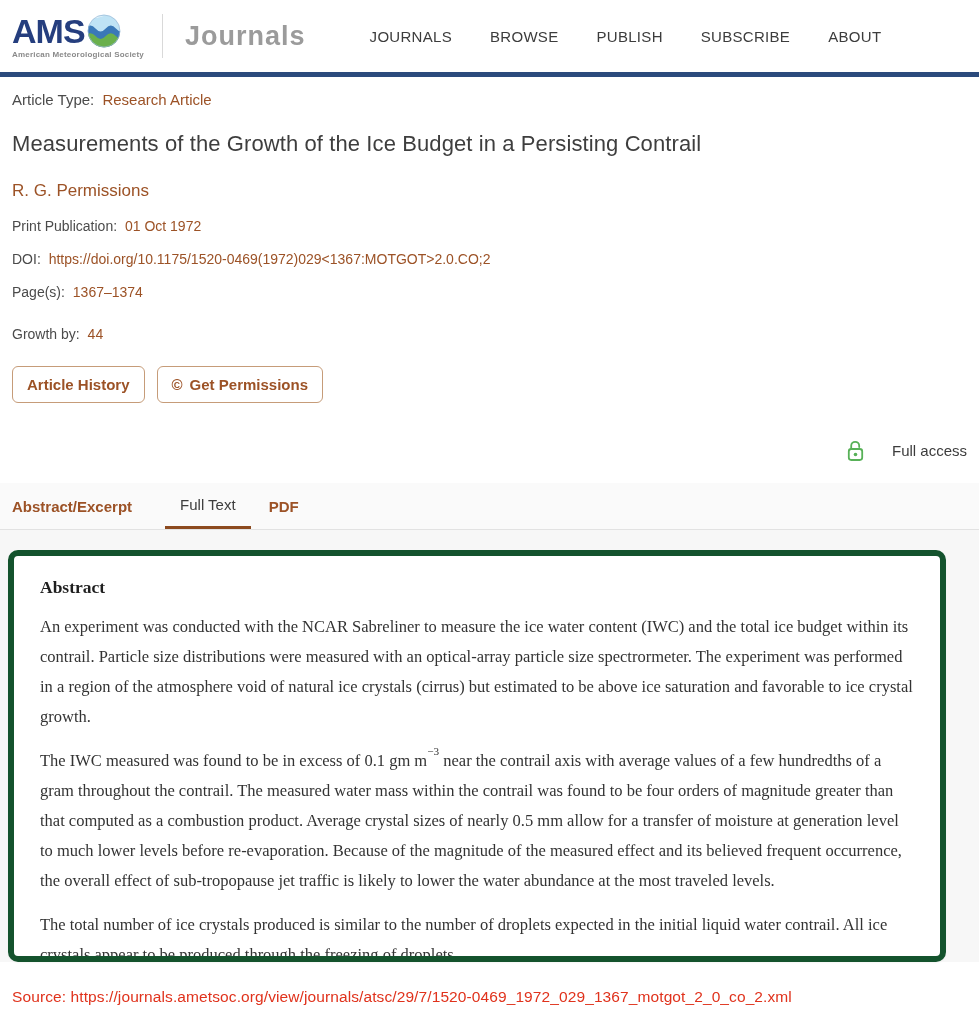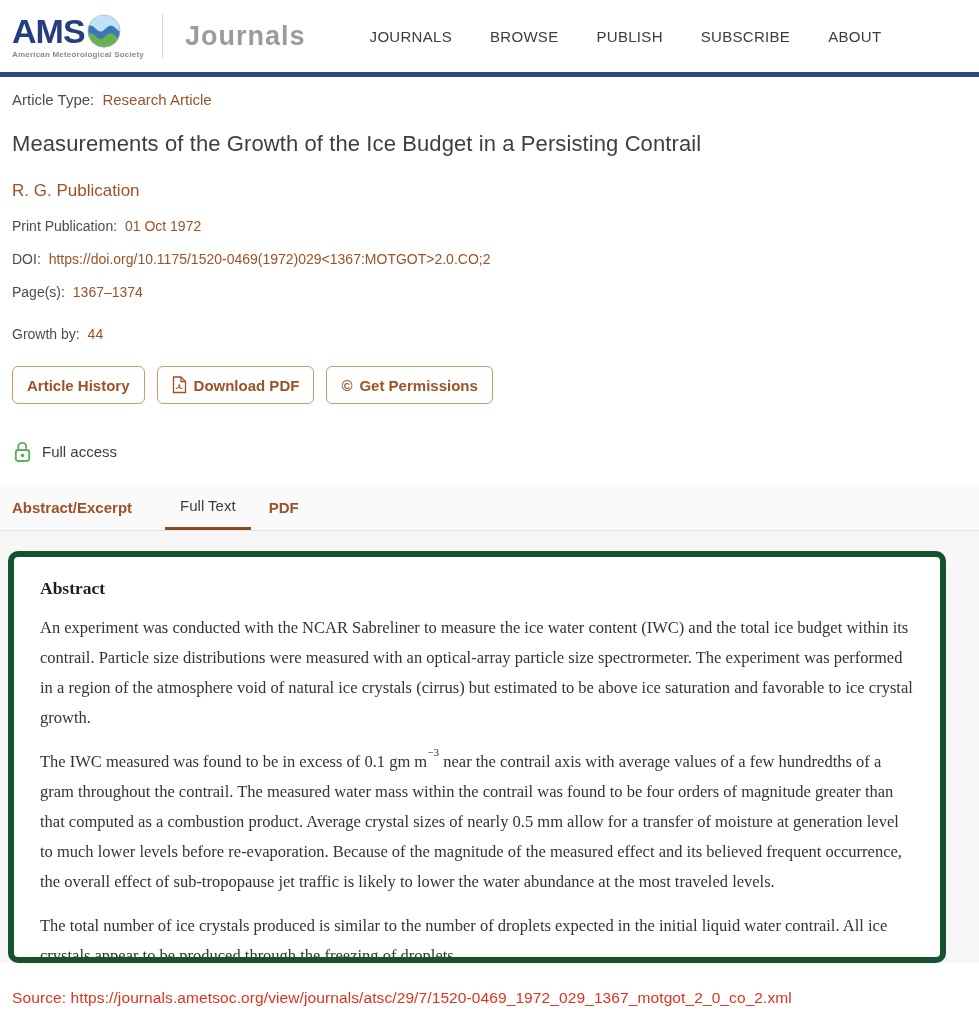--- a/index.html
+++ b/index.html
@@ -27,21 +27,21 @@
   .title { font-size:22px; font-weight:400; color:#3e3e3e; margin-top:23px; letter-spacing:0.1px; }
   .author { font-size:17px; color:#9c5226; margin-top:24px; }
   .meta-line { font-size:14px; color:#4b4b4b; margin-top:17px; }
   .meta-line .val { color:#9c5226; margin-left:4px; }
   .cited { margin-top:26px; }
   .btn-row { display:flex; gap:12px; margin-top:24px; }
   .btn { display:inline-flex; align-items:center; gap:7px; border:1px solid #c69c79; border-radius:6px;
     background:#fff; color:#9c5226; font-size:15px; font-weight:600; padding:9px 14px; cursor:pointer;
     font-family:"Liberation Sans", sans-serif; }
   .btn svg { display:block; }
-  .access-row { display:flex; align-items:center; gap:9px; margin-top:36px; padding-right:0; }
+  .access-row { display:flex; justify-content:flex-end; align-items:center; gap:26px; margin-top:36px; padding-right:0; }
   .access-label { font-size:15px; color:#3c3c3c; }
 
   
   .tab-section { margin-top:21px; background:#f7f7f7; }
   .tab-bar { display:flex; align-items:center; height:47px; padding-left:12px; border-bottom:1px solid #e2e2e2; background:#fafafa; }
   .tab { font-size:15px; height:100%; display:flex; align-items:center; cursor:pointer; white-space:nowrap; }
   .tab.link { color:#9c5226; font-weight:bold; margin-right:33px; }
   .tab.active { color:#3d3d3d; font-weight:400; padding:0 15px; margin-right:18px; border-bottom:3px solid #8c4a1f; }
 
   
@@ -95,21 +95,21 @@
 <div class="blue-bar"></div>
 
 <div class="content">
   <div class="article-type">
     <span>Article Type:</span>
     <span class="val">Research Article</span>
   </div>
 
   <h1 class="title">Measurements of the Growth of the Ice Budget in a Persisting Contrail</h1>
 
-  <div class="author">R. G. Publication</div>
+  <div class="author">R. G. Permissions</div>
 
   <div class="meta-line">
     <span>Print Publication:</span>
     <span class="val">01 Oct 1972</span>
   </div>
   <div class="meta-line">
     <span>DOI:</span>
     <span class="val">https://doi.org/10.1175/1520-0469(1972)029&lt;1367:MOTGOT&gt;2.0.CO;2</span>
   </div>
   <div class="meta-line">
@@ -117,28 +117,20 @@
     <span class="val">1367–1374</span>
   </div>
   <div class="meta-line cited">
     <span>Growth by:</span>
     <span class="val">44</span>
   </div>
 
   <div class="btn-row">
     <button class="btn">
       <span>Article History</span>
-    </button>
-    <button class="btn">
-      <svg width="15" height="18" viewBox="0 0 15 18">
-        <path d="M1.5,1 h7.5 l4.5,4.5 v11 h-12 Z" fill="none" stroke="#9c5226" stroke-width="1.3"></path>
-        <path d="M9,1 v4.5 h4.5" fill="none" stroke="#9c5226" stroke-width="1.3"></path>
-        <path d="M4.2,12.5 q2.2,-0.5 3.4,-2.6 q0.5,-1.2 -0.3,-1.2 q-0.8,0.2 0,2 q0.9,1.9 2.7,1.6" fill="none" stroke="#9c5226" stroke-width="1.1" stroke-linecap="round"></path>
-      </svg>
-      <span>Download PDF</span>
     </button>
     <button class="btn">
       <span>©</span>
       <span>Get Permissions</span>
     </button>
   </div>
 
   <div class="access-row">
     <svg width="21" height="23" viewBox="0 0 21 23">
       <path d="M6.2,10 V6.8 a4,4 0 0 1 8,0 v1.2" fill="none" stroke="#58b158" stroke-width="1.8" stroke-linecap="round"></path>

